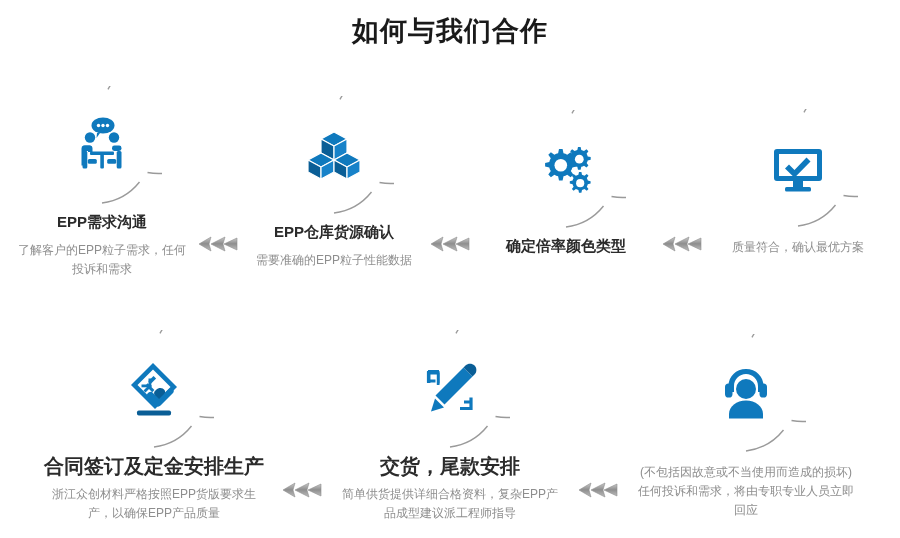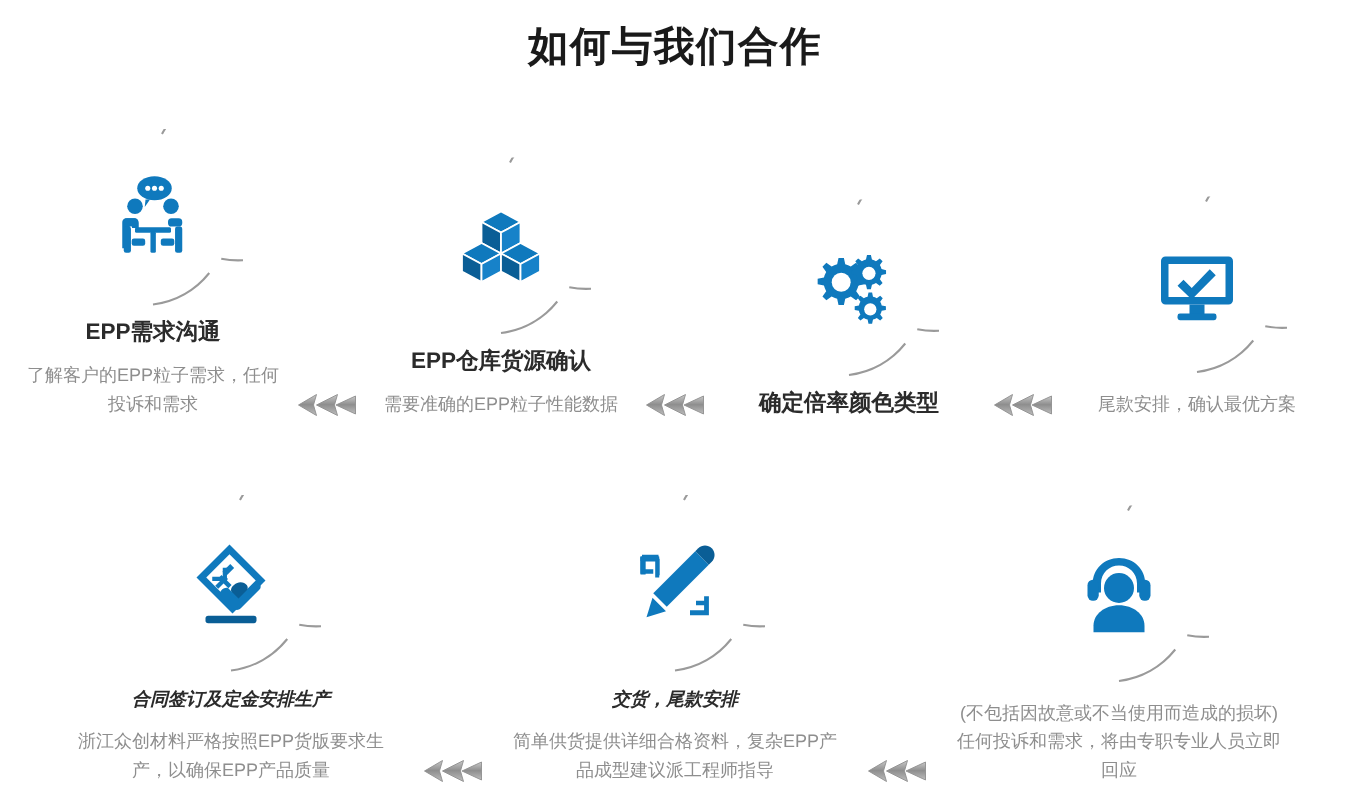--- a/index.html
+++ b/index.html
@@ -21,21 +21,21 @@
     color:#1a1a1a;
     letter-spacing:1px;
     line-height:34px;
   }
 
   .row{
     position:absolute;
     left:0;width:900px;
     display:flex;
     flex-direction:row;
-    align-items:flex-end;
+    align-items:center;
     justify-content:center;
   }
   .row-1{top:86px;}
   .row-2{top:330px;}
 
   .step{
     display:flex;
     flex-direction:column;
     align-items:center;
     flex:0 0 auto;
@@ -70,21 +70,21 @@
   }
   .step-desc{
     margin-top:9px;
     font-size:12px;
     color:#8e8e8e;
     text-align:center;
     line-height:19px;
     max-width:176px;
   }
   .row-2 .step-desc{max-width:222px;}
-  .row-2 .step-title{font-size:12px;font-style:italic;}
+  .row-2 .step-title{font-size:20px;}
 
   .arrow{
     flex:0 0 auto;
     width:44px;
     height:18px;
     margin-top:122px;
     display:flex;align-items:center;justify-content:center;
   }
   .row-2 .arrow{margin-top:126px;}
   .arrow svg{display:block;}
@@ -221,21 +221,21 @@
             <g fill="#0f79bd">
               <path d="M10 11 h42 a3 3 0 0 1 3 3 v26 a3 3 0 0 1-3 3 h-42 a3 3 0 0 1-3-3 v-26 a3 3 0 0 1 3-3 z
                        M12 16 v22 h38 v-22 z"></path>
               <path d="M22 26.5 l5.5 5.5 l12-12.5 l4 4 l-16 16.2 l-9.5-9.2 z" fill="#0f79bd"></path>
               <rect x="26" y="43" width="10" height="7"></rect>
               <rect x="18" y="49" width="26" height="4.5" rx="1.6"></rect>
             </g>
           </svg>
         </div>
       </div>
-      <div class="step-desc">尾款安排，确认最优方案</div>
+      <div class="step-desc">质量符合，确认最优方案</div>
     </div>
 
   </div>
 
   <div class="row row-2">
 
     <div class="step">
       <div class="circle-wrap">
         <svg class="ring" viewBox="0 0 120 120">
           <path d="M 66 3.3 A 57 57 0 1 1 105.5 86.5" fill="none" stroke="#9a9a9a" stroke-width="1.4"></path>

